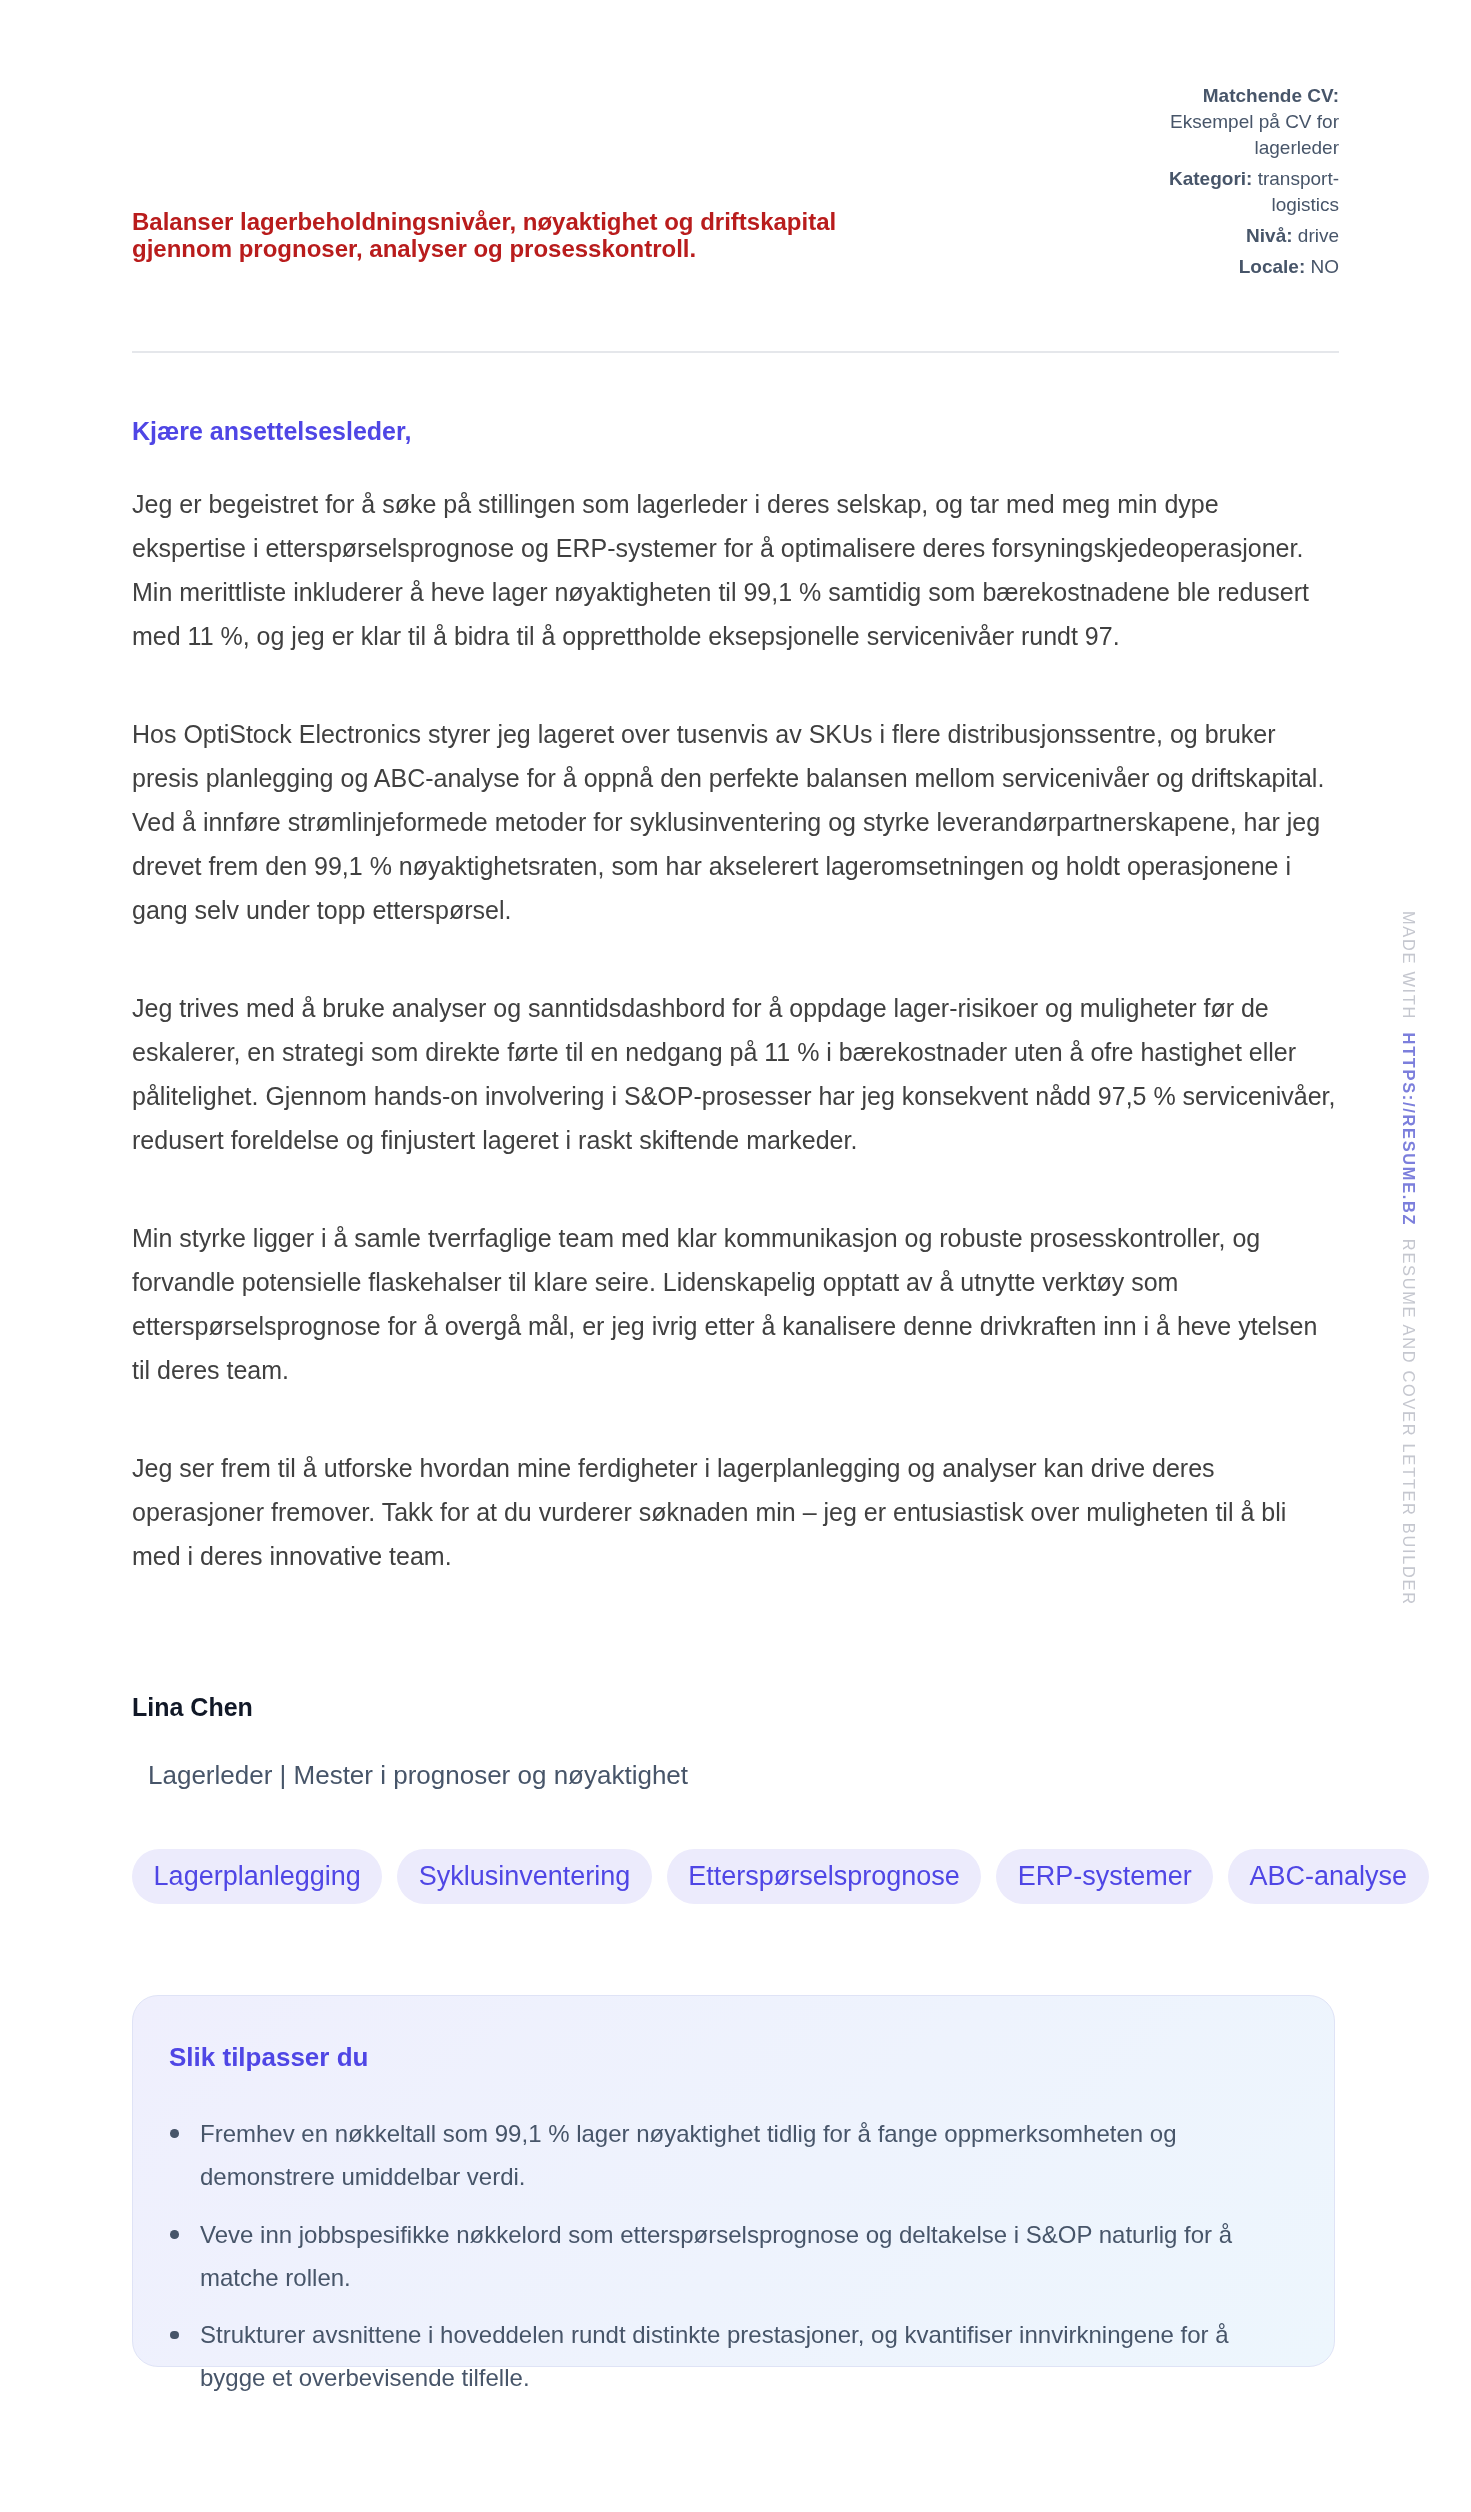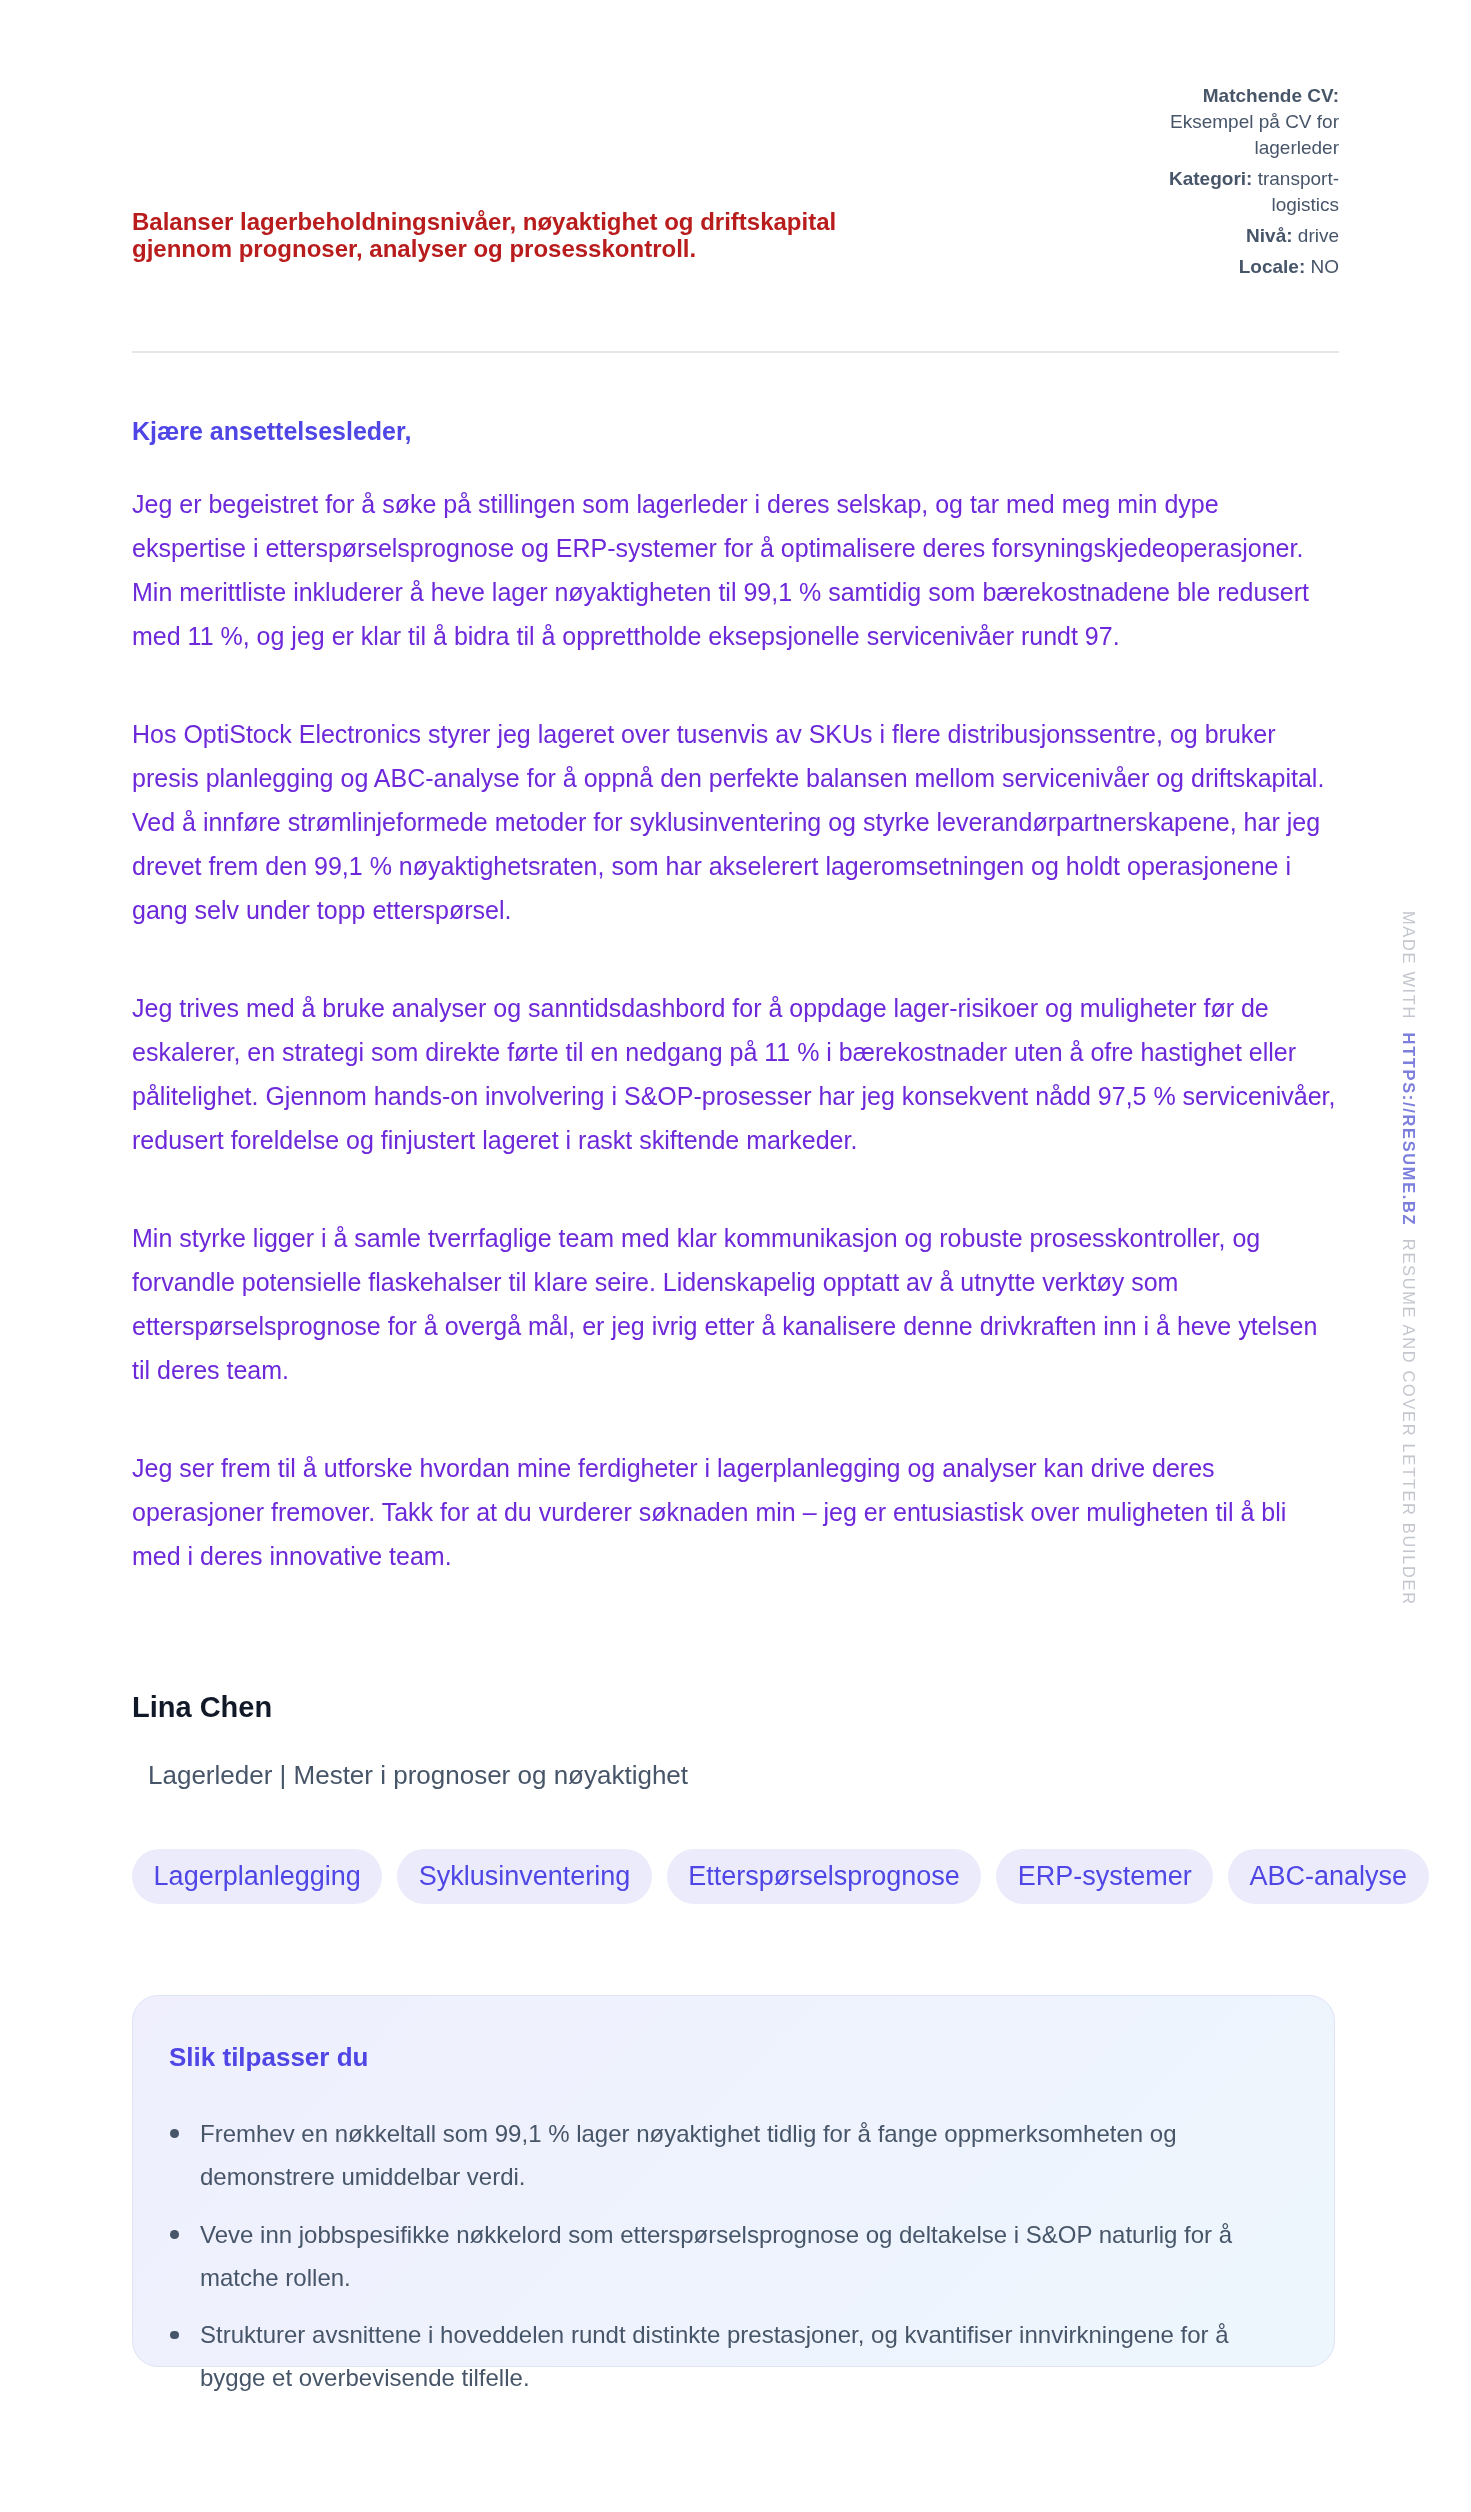--- a/index.html
+++ b/index.html
@@ -16,24 +16,24 @@
   .meta { position: absolute; right: 0; top: -3.5px; width: 208px; text-align: right;
           font-size: 19px; line-height: 26px; color: #475569; }
   .meta-row { margin-bottom: 5.2px; }
   .meta-row b { font-weight: 700; }
   .divider { position: absolute; left: 0; top: 351px; width: 1207px; height: 1.7px; background: #e5e7eb; }
 
   
   .greeting { position: absolute; left: 0; top: 416px; margin: 0;
               font-size: 25px; line-height: 31px; font-weight: 700; color: #4f46e5; }
   .body { position: absolute; left: 0; top: 482px; width: 1207px; }
-  .body p { margin: 0 0 54px 0; font-size: 25px; line-height: 44px; color: #6d28d9; }
+  .body p { margin: 0 0 54px 0; font-size: 25px; line-height: 44px; color: #404040; }
 
   .sig-name { position: absolute; left: 0; top: 1692px; margin: 0;
-              font-size: 29px; line-height: 31px; font-weight: 700; color: #111827; }
+              font-size: 25px; line-height: 31px; font-weight: 700; color: #111827; }
   .sig-role { position: absolute; left: 0; top: 1742px; margin: 16px;
               font-size: 26px; line-height: 35px; color: #475569; }
 
   .tags { position: absolute; left: 0; top: 1849px; display: flex; gap: 14.7px; }
   .tag { height: 55px; line-height: 55px; padding: 0 21.6px; border-radius: 28px;
          background: #ecebfc; color: #4f46e5; font-size: 27px; font-weight: 500; white-space: nowrap; }
 
   .tips { position: absolute; left: 0; top: 1995px; width: 1203px; height: 372px; box-sizing: border-box;
           border: 1.7px solid #dfe3f6; border-radius: 26px;
           background: linear-gradient(135deg, #efeffd 0%, #eef3fd 55%, #edf6fd 100%); }

